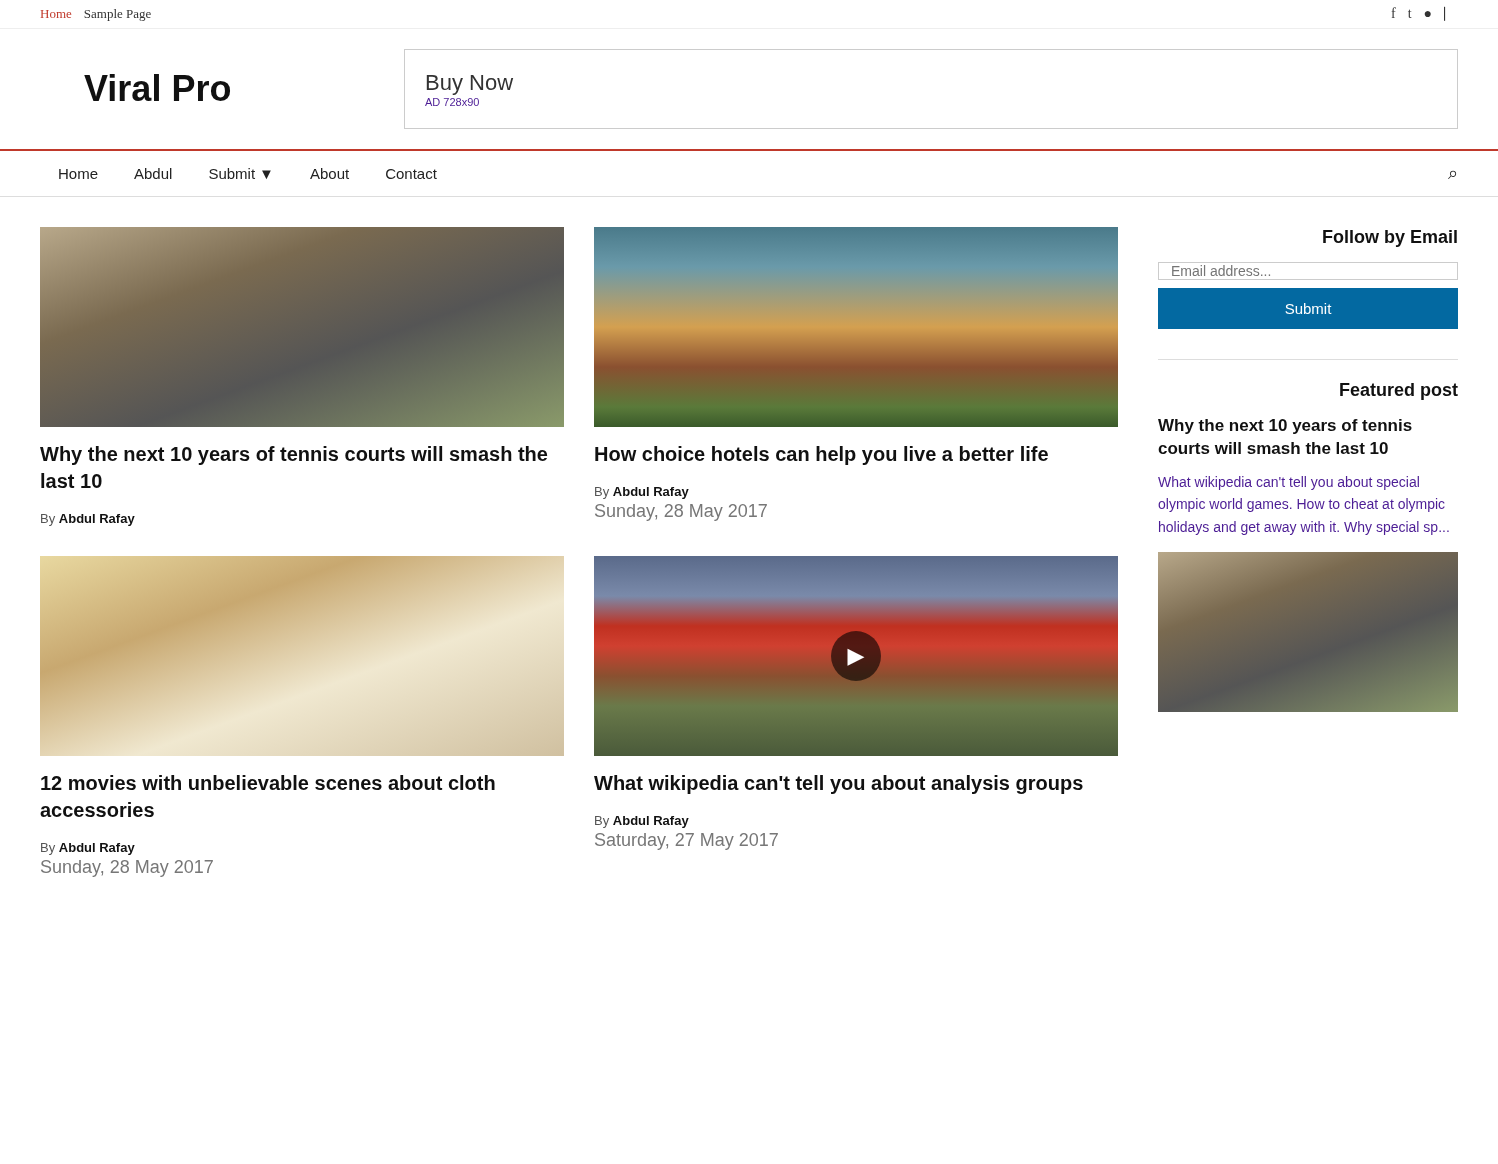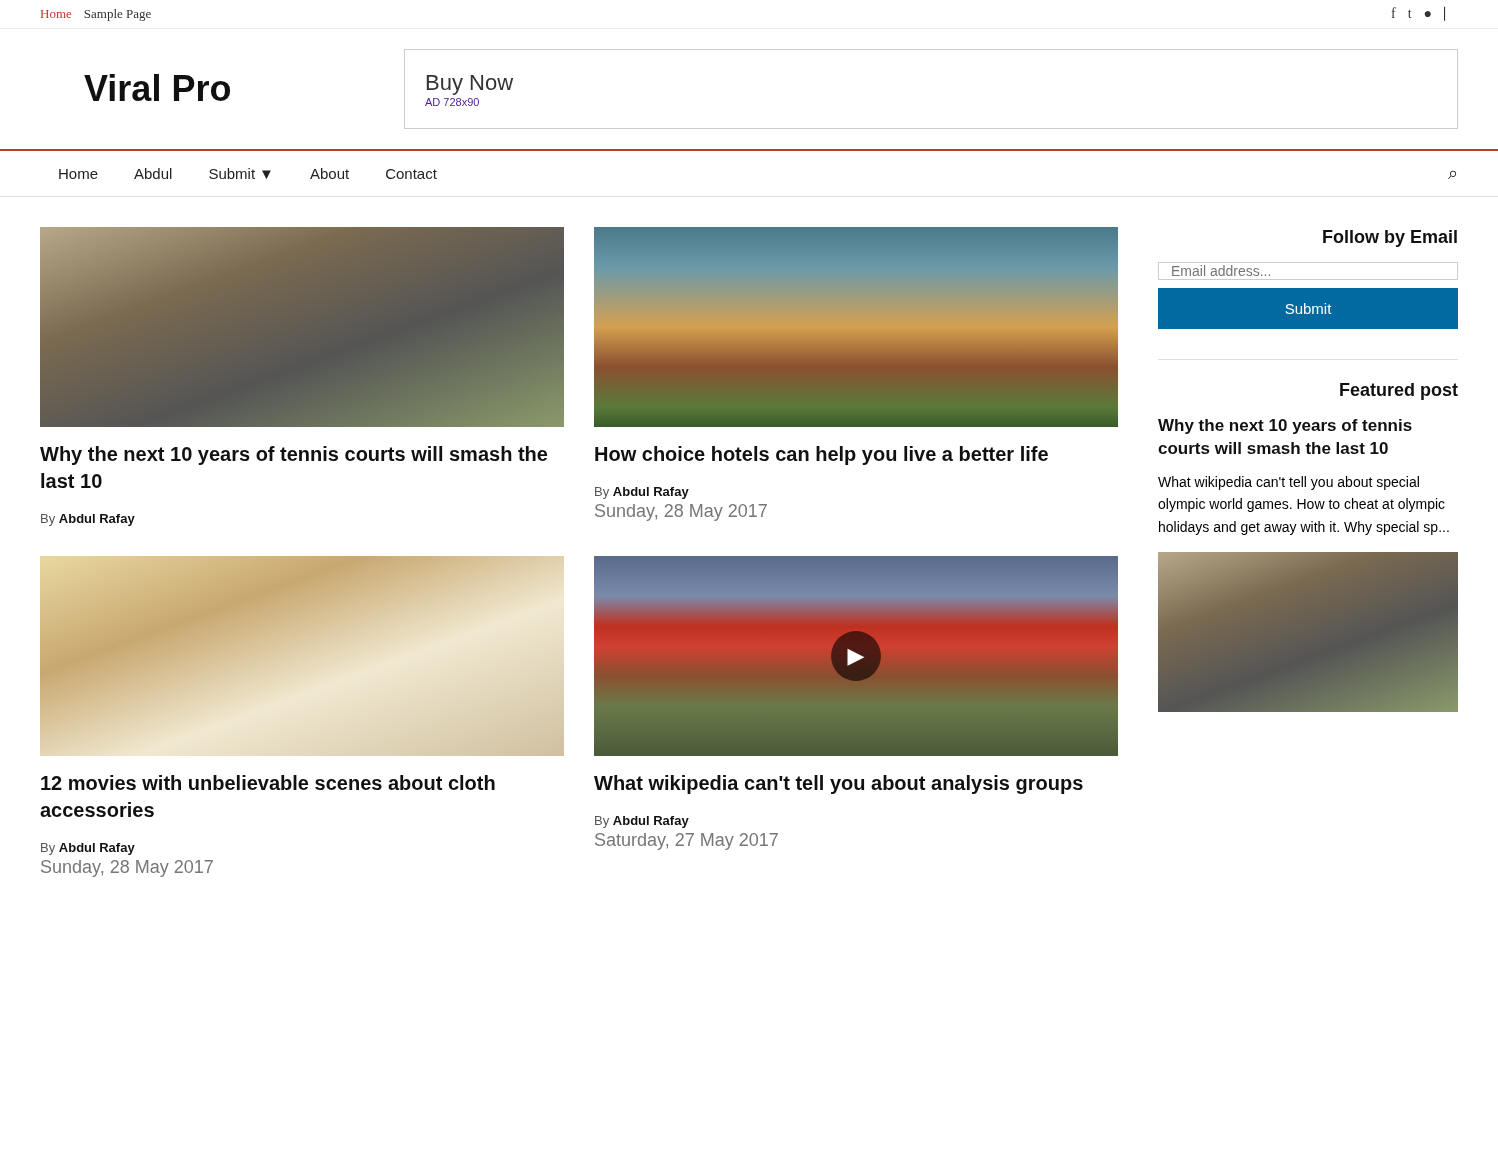--- a/index.html
+++ b/index.html
@@ -146,21 +146,21 @@
     .featured-post-title {
       font-size: 17px;
       font-weight: 700;
       color: #111;
       line-height: 1.35;
       margin-bottom: 10px;
       font-family: Arial, sans-serif;
     }
     .featured-post-excerpt {
       font-size: 14px;
-      color: #000000;
+      color: #4c1d95;
       line-height: 1.6;
       font-family: Arial, sans-serif;
       margin-bottom: 14px;
     }
     .featured-post-img {
       width: 100%;
       height: 160px;
       background: #888;
       display: block;
       object-fit: cover;

